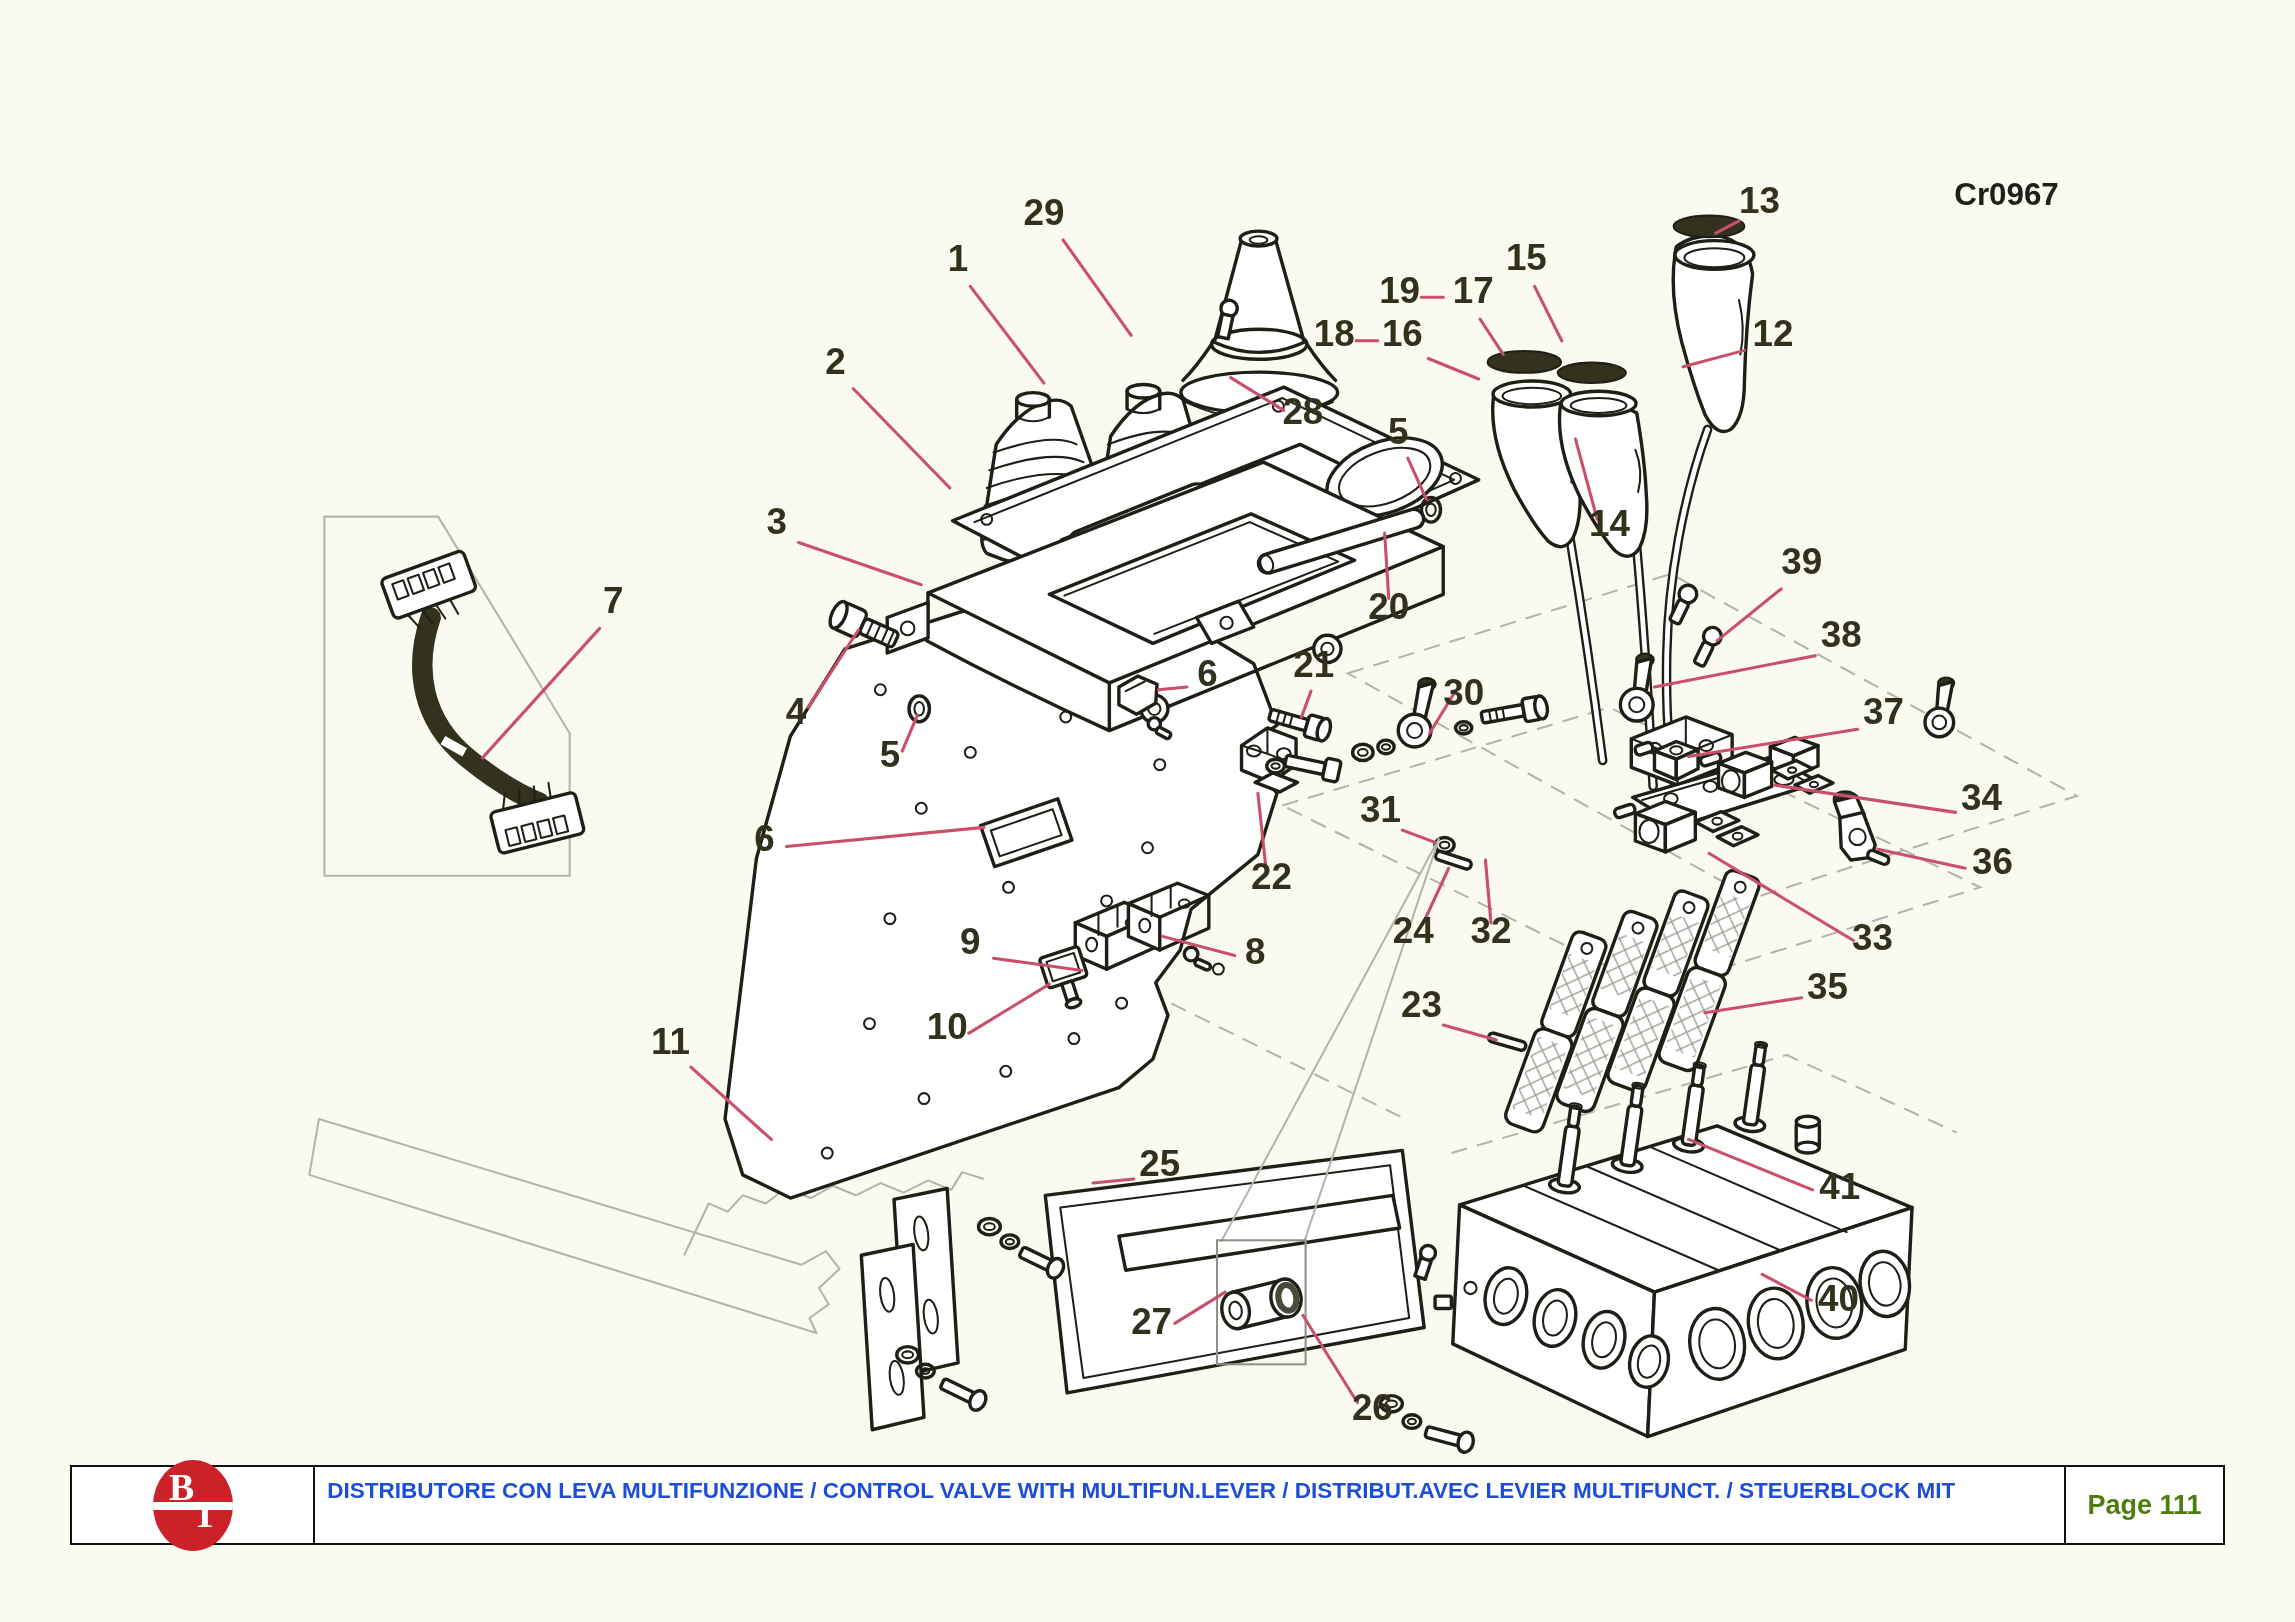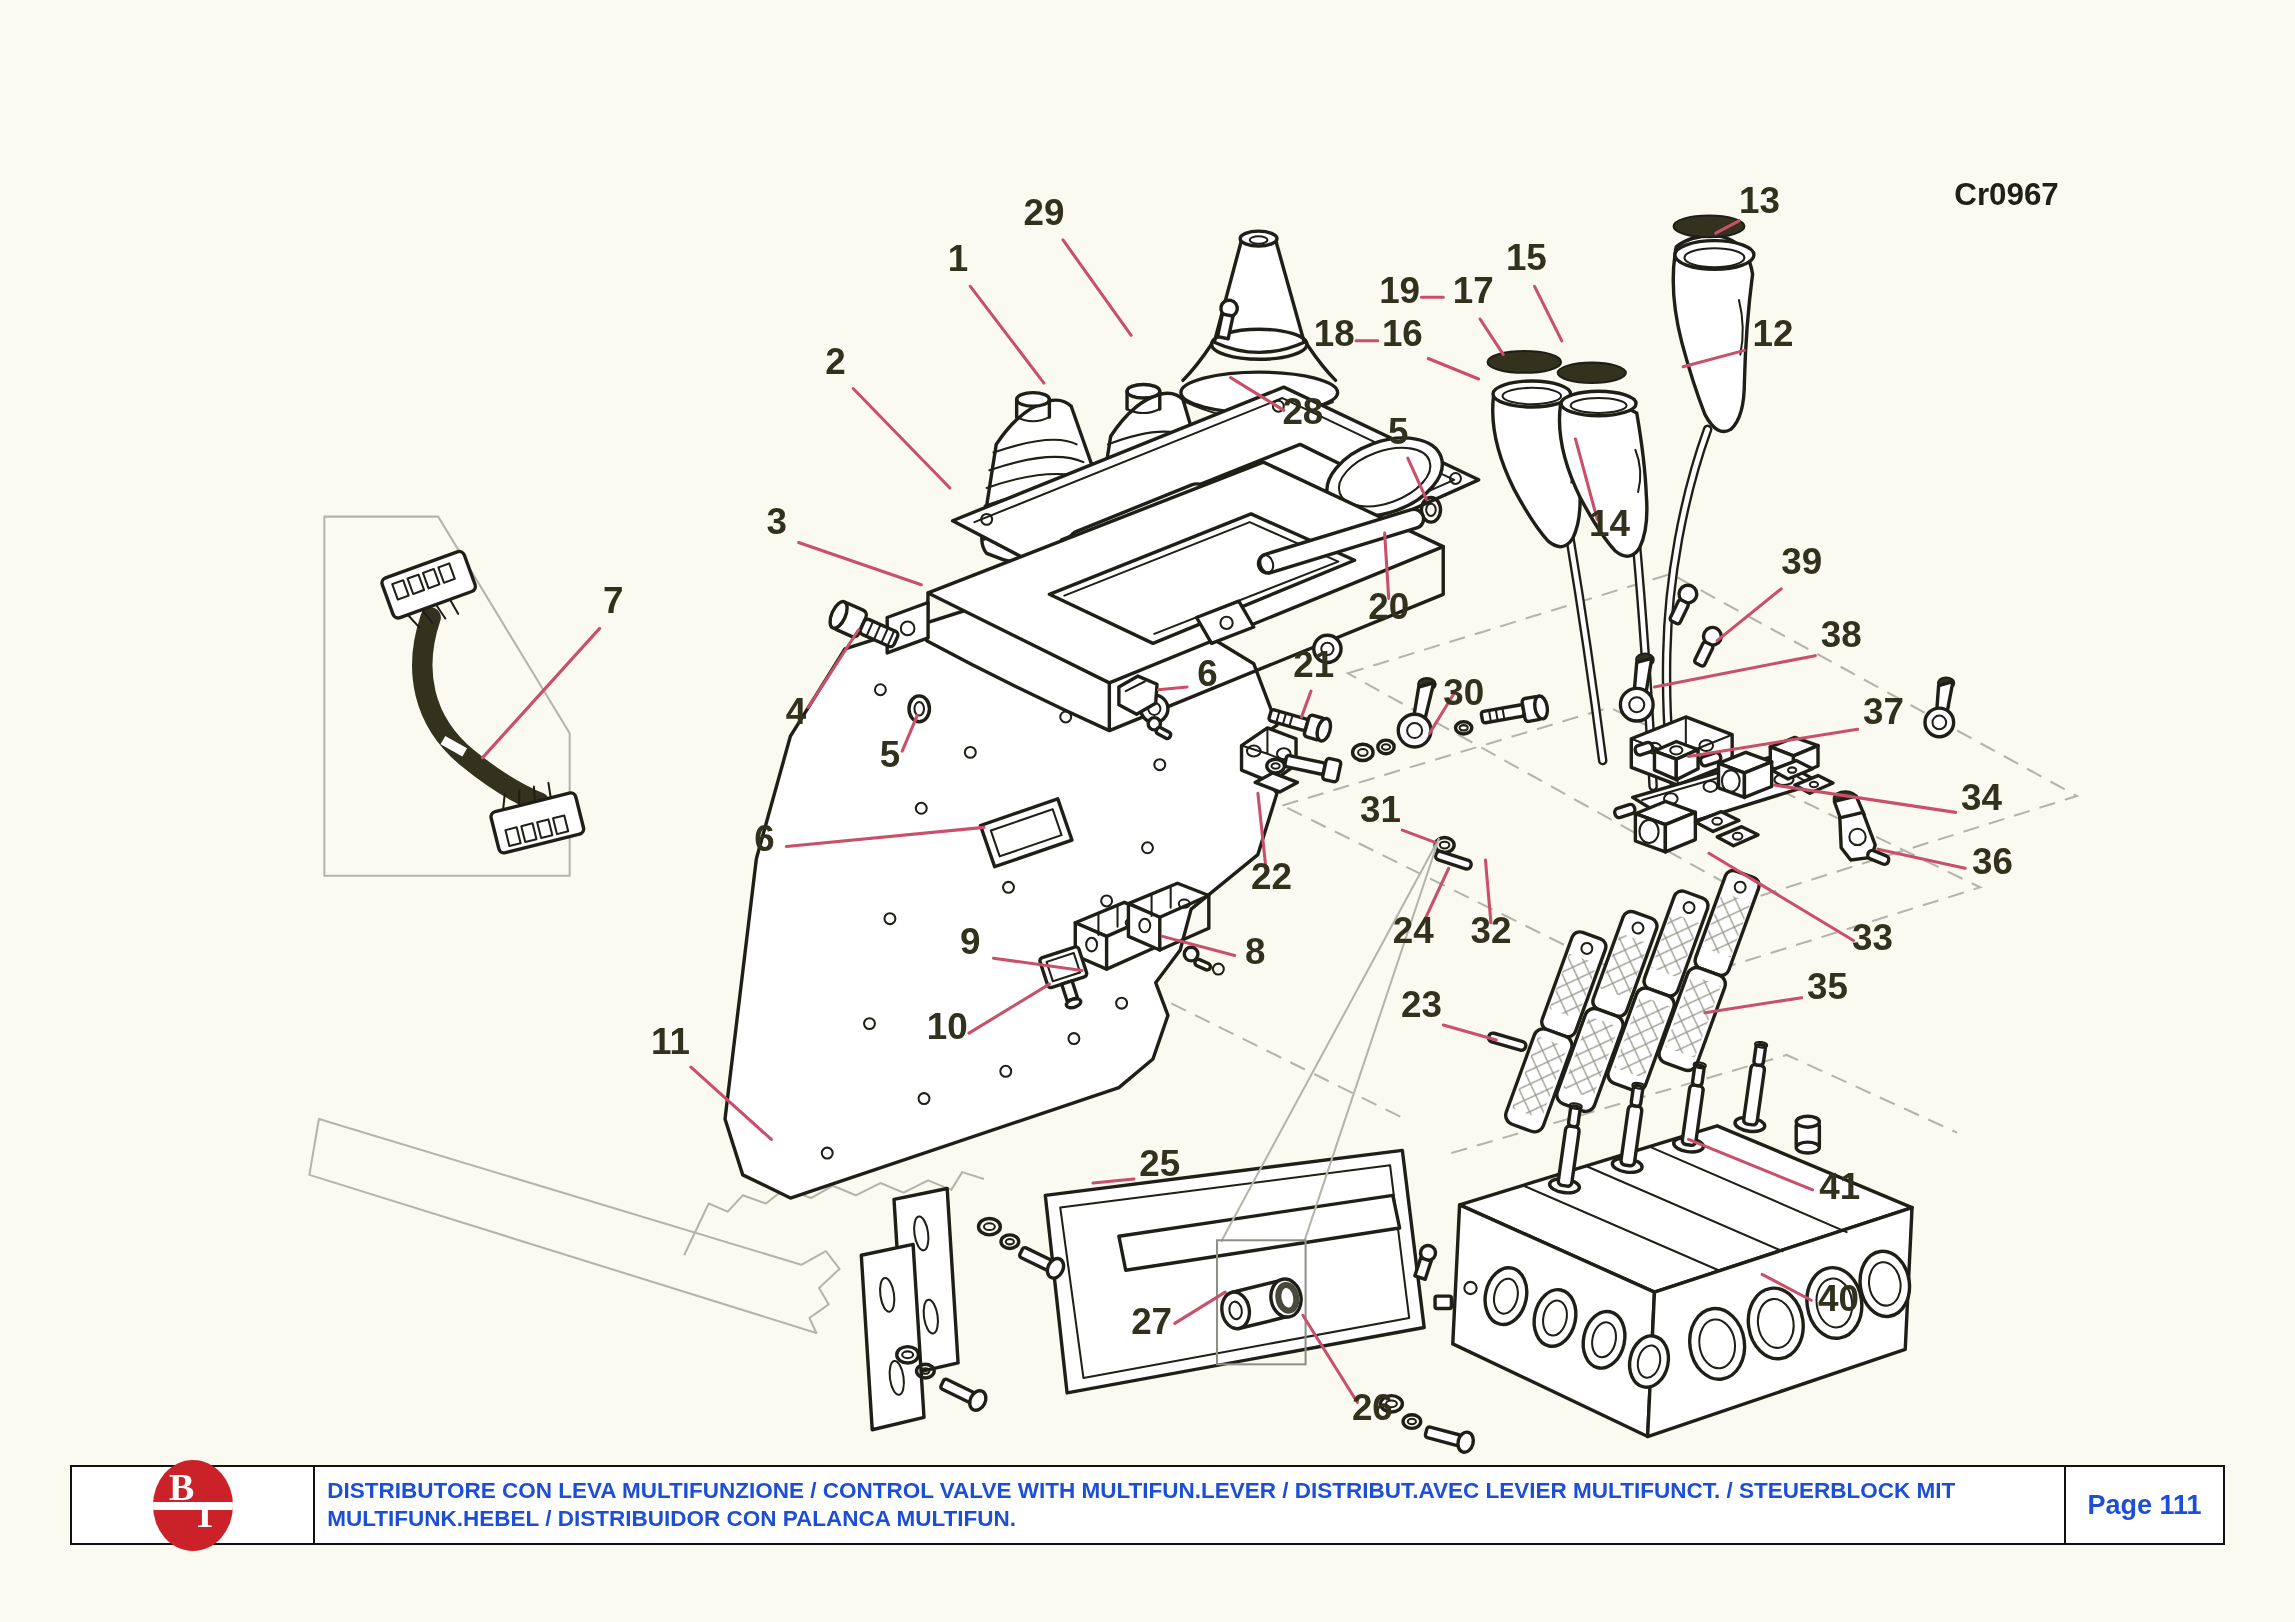--- a/index.html
+++ b/index.html
@@ -33,21 +33,21 @@
   .bt-bar{position:absolute;left:0;top:42px;width:100%;height:8.9px;background:#fff;}
   .bt-b,.bt-t{position:absolute;color:#fff;font-family:"Liberation Serif",serif;
           font-weight:bold;font-size:38px;line-height:1;}
   .bt-b{left:16.4px;top:8.2px;}
   .bt-t{right:15px;top:35px;}
   .footer-title-cell{flex:1;padding:9.5px 0 0 12.3px;box-sizing:border-box;}
   .footer-title-cell div{font-weight:bold;font-size:22.5px;line-height:1.28;color:#1d4ed8;
           white-space:nowrap;letter-spacing:0px;}
   .footer-page-cell{width:159px;border-left:2.7px solid var(--ink);display:flex;
           align-items:center;justify-content:center;font-weight:bold;font-size:27px;
-          color:#1d4ed8;box-sizing:border-box;}
+          color:#4d7c0f;box-sizing:border-box;}
 </style>
 </head>
 <body>
 
 <svg id="diagram-svg" width="2295" height="1622" viewBox="0 0 3368 2380">
   <defs>
     <pattern id="xh" width="26" height="26" patternUnits="userSpaceOnUse">
       <path d="M0,26 L26,0 M0,0 L26,26" stroke="#9a9a8e" stroke-width="2" fill="none"></path>
     </pattern>
   </defs>
@@ -643,17 +643,16 @@
 <div class="footer">
   <div class="footer-logo-cell">
     <div class="bt-ellipse">
       <span class="bt-b">B</span>
       <div class="bt-bar"></div>
       <span class="bt-t">T</span>
     </div>
   </div>
   <div class="footer-title-cell">
     <div>DISTRIBUTORE CON LEVA MULTIFUNZIONE / CONTROL VALVE WITH MULTIFUN.LEVER / DISTRIBUT.AVEC LEVIER MULTIFUNCT. / STEUERBLOCK MIT</div>
-    <div>MULTIFUNK.HEBEL / DISTRIBUIDOR CON PALANCA MULTIFUN.</div>
   </div>
   <div class="footer-page-cell">Page 111</div>
 </div>
 
 
 </body></html>

